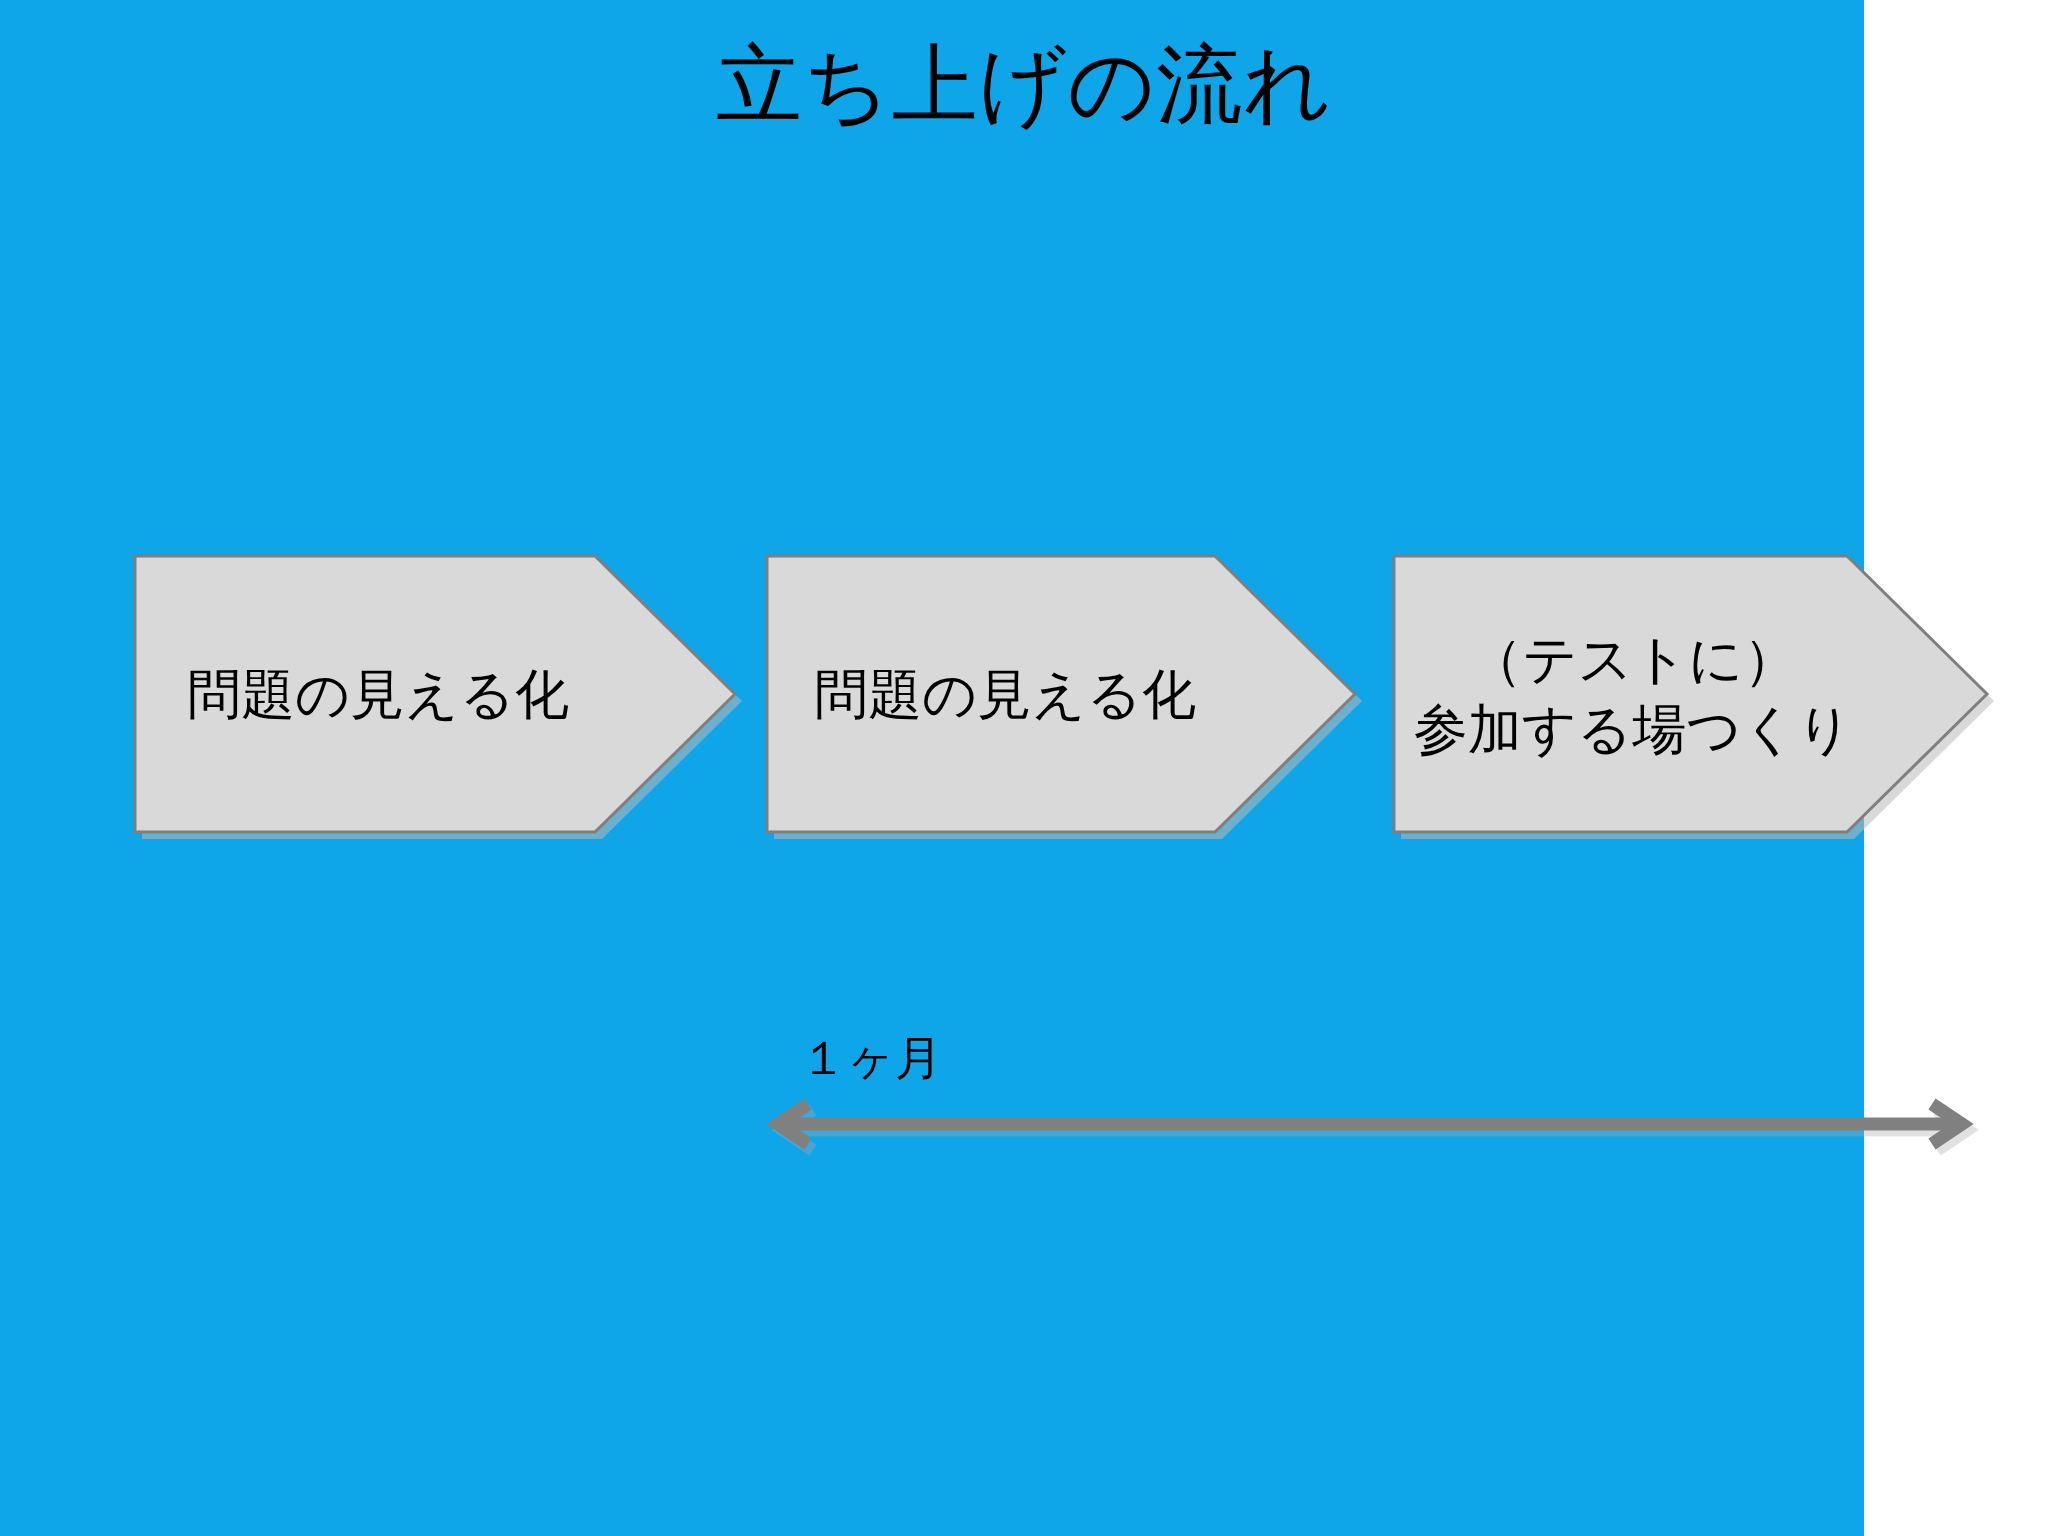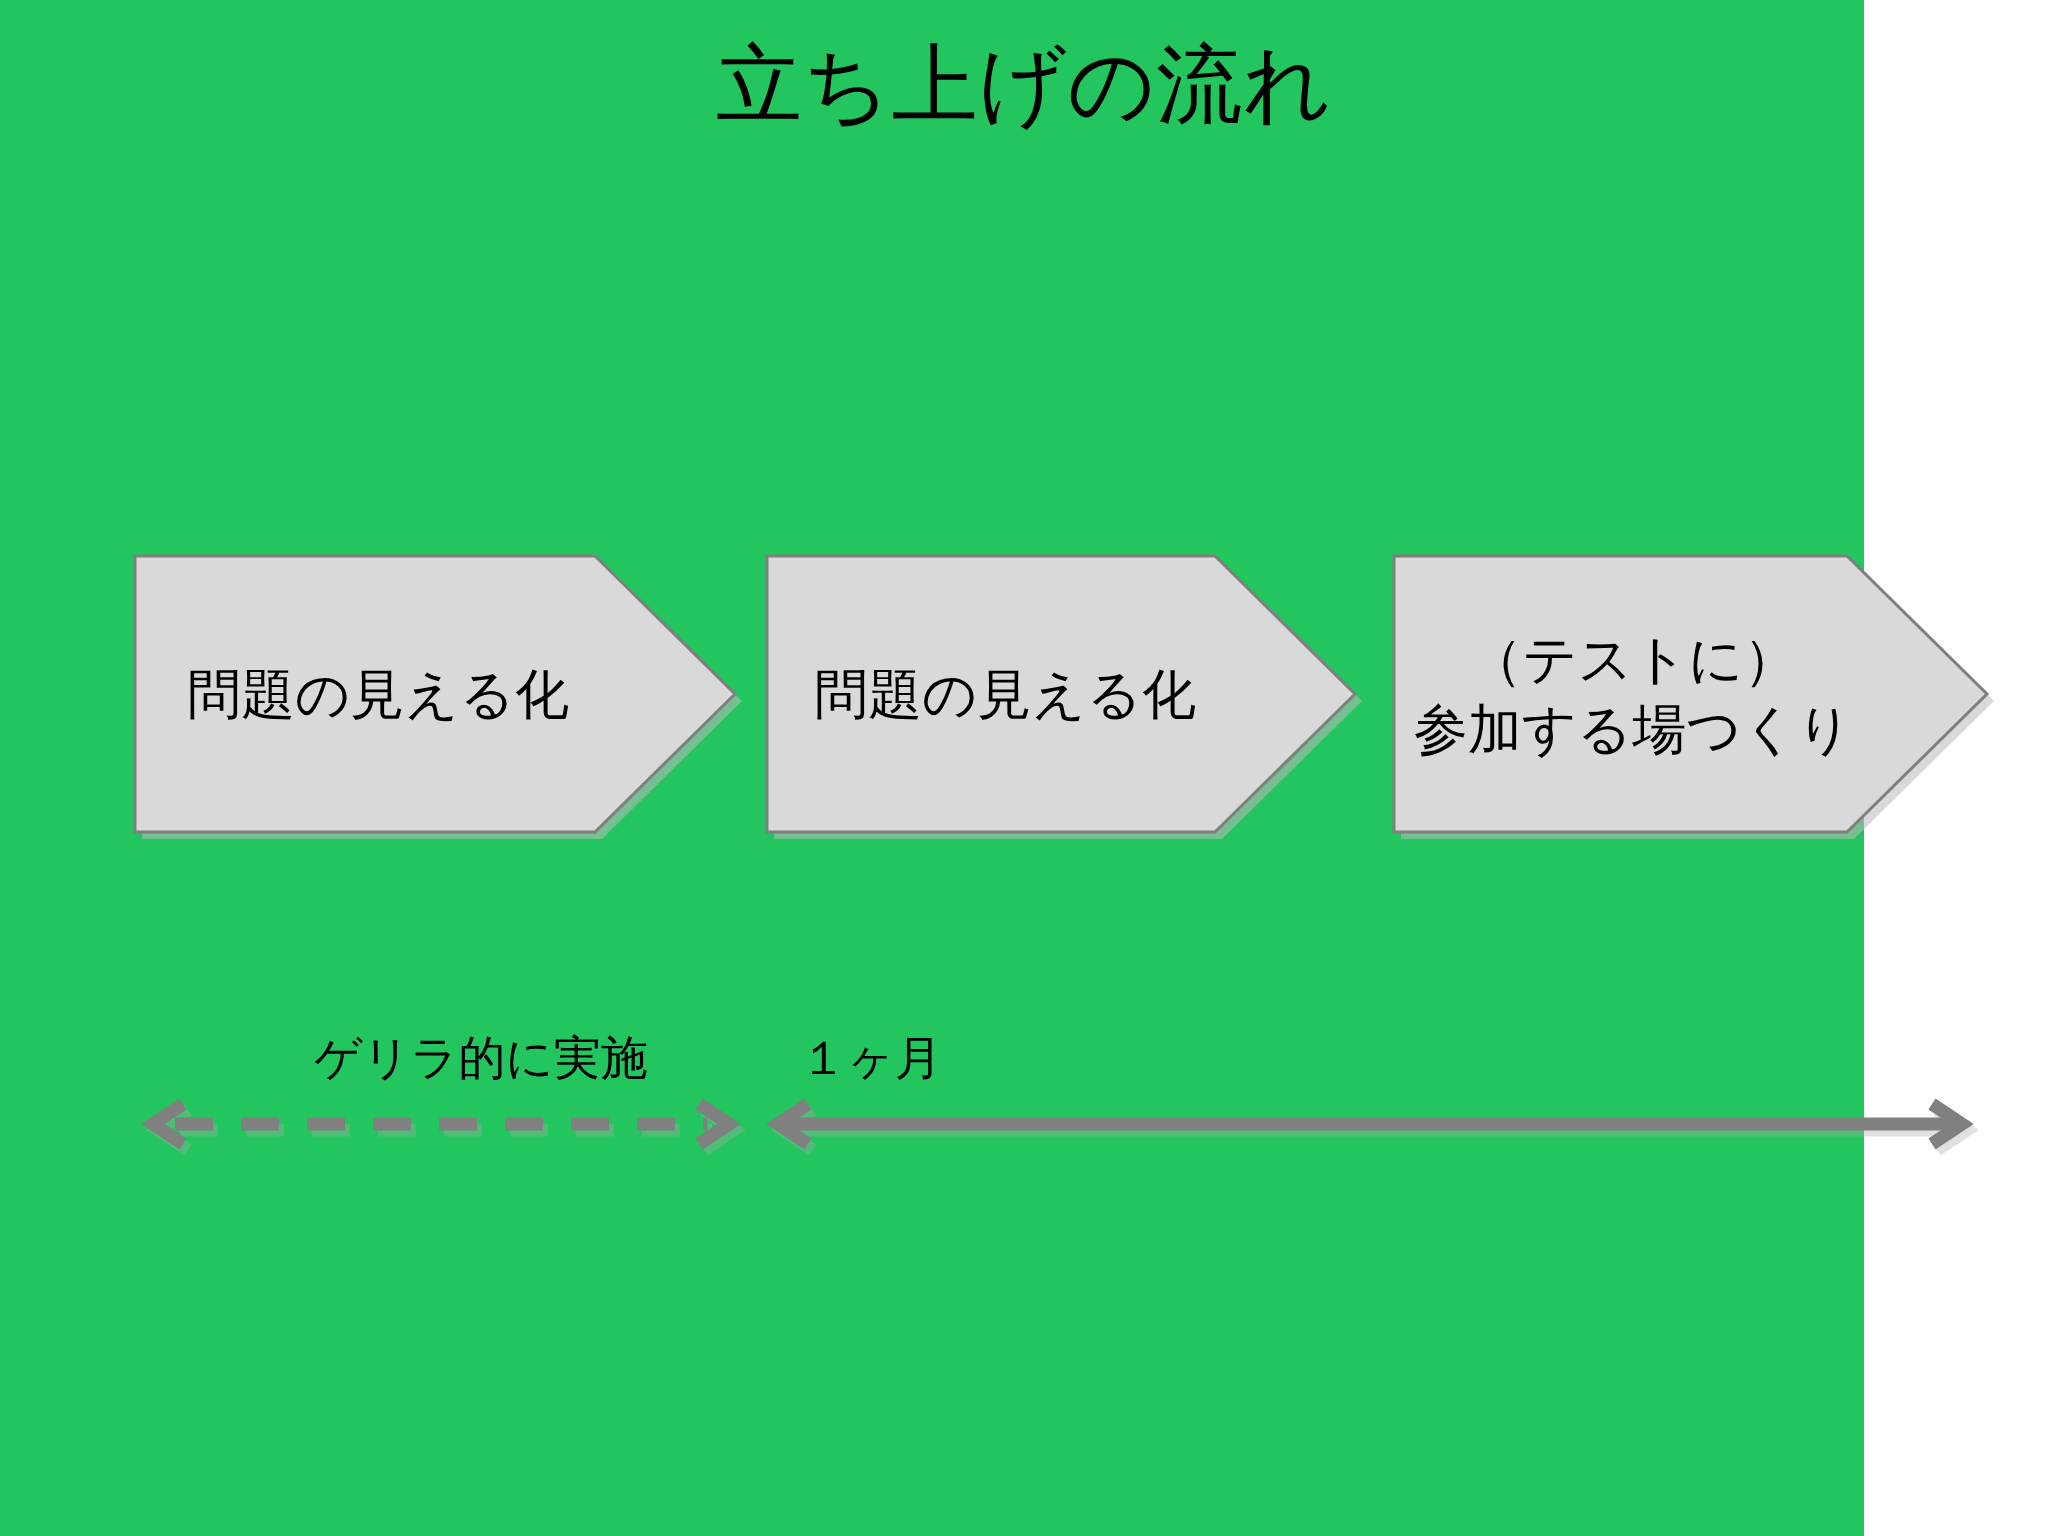--- a/index.html
+++ b/index.html
@@ -13,21 +13,21 @@
     height: 1536px;
     overflow: hidden;
     font-family: "Liberation Sans", "DejaVu Sans", sans-serif;
     color: #000000;
   }
 
   #slide {
     position: relative;
     width: 1864px;
     height: 1536px;
-    background: #22c55e;
+    background: #0ea5e9;
   }
 
   
   #slide-title {
     position: absolute;
     left: 0;
     top: 38px;
     width: 2048px;
     text-align: center;
     font-size: 86px;
@@ -167,35 +167,20 @@
         <polygon points="7,7 460,7 600,145 460,283 7,283" fill="#d9d9d9" stroke="#7f7f7f" stroke-width="3" stroke-linejoin="miter"></polygon>
       </svg>
       <div class="chev-label">（テストに）
 参加する場つくり</div>
     </div>
 
   </div>
 
   <div id="timeline">
 
-    <div class="timeline-seg" id="timeline-seg-0">
-      <div class="timeline-caption">ゲリラ的に実施</div>
-      <svg class="timeline-arrow-svg" width="602" height="84" viewBox="0 0 602 84" aria-hidden="true">
-        <g transform="translate(5,6)" opacity="0.35">
-          <polyline points="38,8 8,28 38,48" fill="none" stroke="#aaaaaa" stroke-width="13" stroke-linecap="butt" stroke-linejoin="miter"></polyline>
-          <line x1="30" y1="28" x2="562" y2="28" stroke="#aaaaaa" stroke-width="13" stroke-dasharray="38 28"></line>
-          <polyline points="554,8 584,28 554,48" fill="none" stroke="#aaaaaa" stroke-width="13" stroke-linecap="butt" stroke-linejoin="miter"></polyline>
-        </g>
-        <g>
-          <polyline points="38,8 8,28 38,48" fill="none" stroke="#808080" stroke-width="13" stroke-linecap="butt" stroke-linejoin="miter"></polyline>
-          <line x1="30" y1="28" x2="562" y2="28" stroke="#808080" stroke-width="13" stroke-dasharray="38 28"></line>
-          <polyline points="554,8 584,28 554,48" fill="none" stroke="#808080" stroke-width="13" stroke-linecap="butt" stroke-linejoin="miter"></polyline>
-        </g>
-      </svg>
-    </div>
 
     <div class="timeline-seg" id="timeline-seg-1">
       <div class="timeline-caption">１ヶ月</div>
       <svg class="timeline-arrow-svg" width="1208" height="84" viewBox="0 0 1208 84" aria-hidden="true">
         <g transform="translate(5,6)" opacity="0.35">
           <polyline points="38,8 8,28 38,48" fill="none" stroke="#aaaaaa" stroke-width="13" stroke-linecap="butt" stroke-linejoin="miter"></polyline>
           <line x1="14" y1="28" x2="1186" y2="28" stroke="#aaaaaa" stroke-width="13"></line>
           <polyline points="1162,8 1192,28 1162,48" fill="none" stroke="#aaaaaa" stroke-width="13" stroke-linecap="butt" stroke-linejoin="miter"></polyline>
         </g>
         <g>

